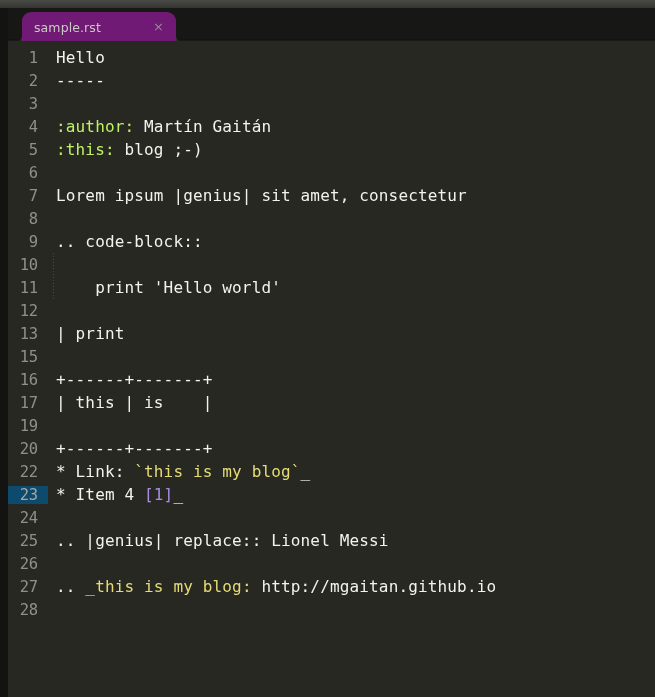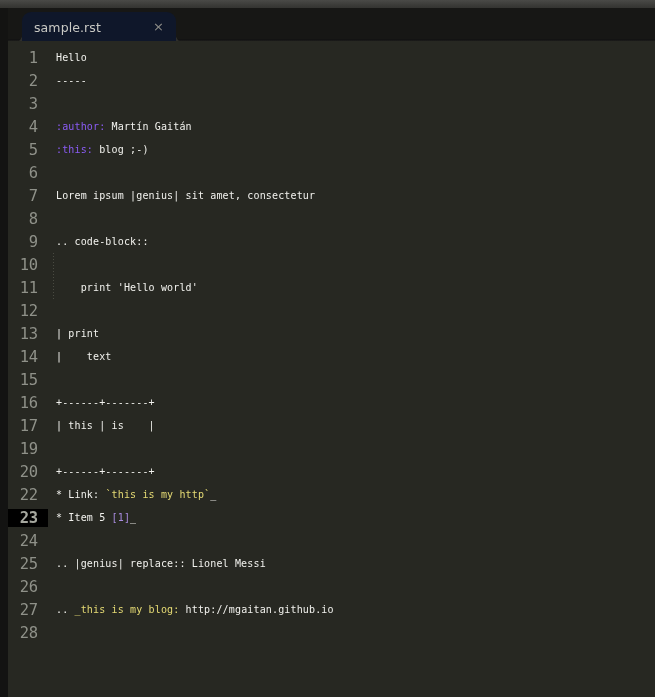--- a/index.html
+++ b/index.html
@@ -51,21 +51,21 @@
     height: 2px;
     background: linear-gradient(to bottom, #101010 0%, #1d1d1b 100%);
   }
 
   .tab {
     position: absolute;
     top: 12px;
     left: 22px;
     width: 154px;
     height: 31px;
-    background: #0f172a;
+    background: #701a75;
     border-top-left-radius: 9px;
     border-top-right-radius: 9px;
     box-sizing: border-box;
     padding-left: 12px;
     display: flex;
     align-items: center;
   }
   .tab::before {
     content: "";
     position: absolute;
@@ -130,36 +130,35 @@
     min-width: 40px;
     text-align: right;
     padding-right: 10px;
     box-sizing: border-box;
     font-size: 15.5px;
     color: #8f9189;
     font-family: "DejaVu Sans Mono", monospace;
     letter-spacing: -0.2px;
   }
   .line.current .gutter {
-    background: #000000;
+    background: #0c4a6e;
     color: #a6a89f;
-    font-weight: bold;
   }
   .code {
-    font-size: 10px;
+    font-size: 16px;
     color: #f2f2ee;
     font-family: "DejaVu Sans Mono", monospace;
     letter-spacing: 0.15px;
     padding-left: 8px;
     position: relative;
     flex: 1;
   }
 
   
-  .tok-field   { color: #8b5cf6; }
+  .tok-field   { color: #bef264; }
   .tok-link    { color: #e6db74; }
   .tok-ref     { color: #a98ce0; }
   .tok-plain   { color: #f2f2ee; }
 
   
   .indent-guide {
     position: absolute;
     left: 45px;
     width: 1px;
     background: repeating-linear-gradient(to bottom, #4a4b42 0 1px, transparent 1px 3px);
@@ -188,28 +187,27 @@
         <div class="line"><div class="gutter">4</div><div class="code"><span class="tok-field">:author:</span><span class="tok-plain"> Martín Gaitán</span></div></div>
         <div class="line"><div class="gutter">5</div><div class="code"><span class="tok-field">:this:</span><span class="tok-plain"> blog ;-)</span></div></div>
         <div class="line"><div class="gutter">6</div><div class="code"><span class="tok-plain"></span></div></div>
         <div class="line"><div class="gutter">7</div><div class="code"><span class="tok-plain">Lorem ipsum |genius| sit amet, consectetur</span></div></div>
         <div class="line"><div class="gutter">8</div><div class="code"><span class="tok-plain"></span></div></div>
         <div class="line"><div class="gutter">9</div><div class="code"><span class="tok-plain">.. code-block::</span></div></div>
         <div class="line"><div class="gutter">10</div><div class="code"><span class="tok-plain"></span></div></div>
         <div class="line"><div class="gutter">11</div><div class="code"><span class="tok-plain">    print 'Hello world'</span></div></div>
         <div class="line"><div class="gutter">12</div><div class="code"><span class="tok-plain"></span></div></div>
         <div class="line"><div class="gutter">13</div><div class="code"><span class="tok-plain">| print</span></div></div>
-        <div class="line"><div class="gutter">14</div><div class="code"><span class="tok-plain">|    text</span></div></div>
         <div class="line"><div class="gutter">15</div><div class="code"><span class="tok-plain"></span></div></div>
         <div class="line"><div class="gutter">16</div><div class="code"><span class="tok-plain">+------+-------+</span></div></div>
         <div class="line"><div class="gutter">17</div><div class="code"><span class="tok-plain">| this | is    |</span></div></div>
         <div class="line"><div class="gutter">19</div></div>
         <div class="line"><div class="gutter">20</div><div class="code"><span class="tok-plain">+------+-------+</span></div></div>
-        <div class="line"><div class="gutter">22</div><div class="code"><span class="tok-plain">* Link: </span><span class="tok-link">`this is my http`</span><span class="tok-plain">_</span></div></div>
-        <div class="line current"><div class="gutter">23</div><div class="code"><span class="tok-plain">* Item 5 </span><span class="tok-ref">[1]</span><span class="tok-plain">_</span></div></div>
+        <div class="line"><div class="gutter">22</div><div class="code"><span class="tok-plain">* Link: </span><span class="tok-link">`this is my blog`</span><span class="tok-plain">_</span></div></div>
+        <div class="line current"><div class="gutter">23</div><div class="code"><span class="tok-plain">* Item 4 </span><span class="tok-ref">[1]</span><span class="tok-plain">_</span></div></div>
         <div class="line"><div class="gutter">24</div><div class="code"><span class="tok-plain"></span></div></div>
         <div class="line"><div class="gutter">25</div><div class="code"><span class="tok-plain">.. |genius| replace:: Lionel Messi</span></div></div>
         <div class="line"><div class="gutter">26</div></div>
         <div class="line"><div class="gutter">27</div><div class="code"><span class="tok-plain">.. </span><span class="tok-link">_this is my blog:</span><span class="tok-plain"> http://mgaitan.github.io</span></div></div>
         <div class="line"><div class="gutter">28</div><div class="code"><span class="tok-plain"></span></div></div>
         <div class="indent-guide" style="top: 212px; height: 46px;"></div>
       </div>
   </div>
 
 </div>

